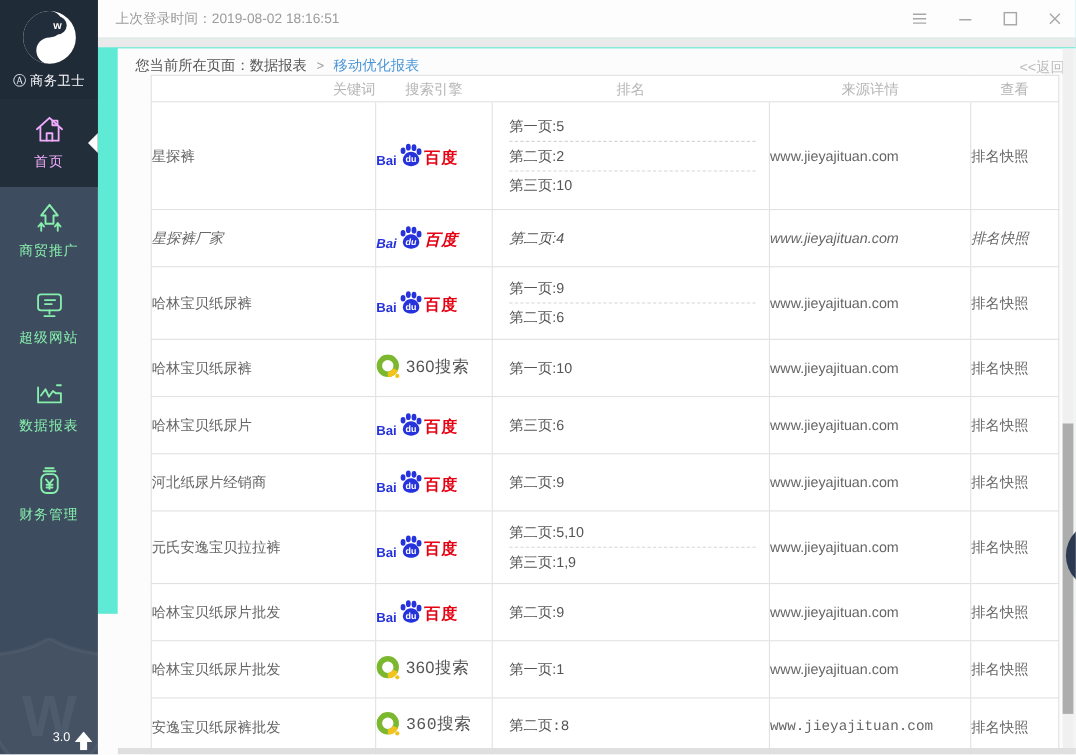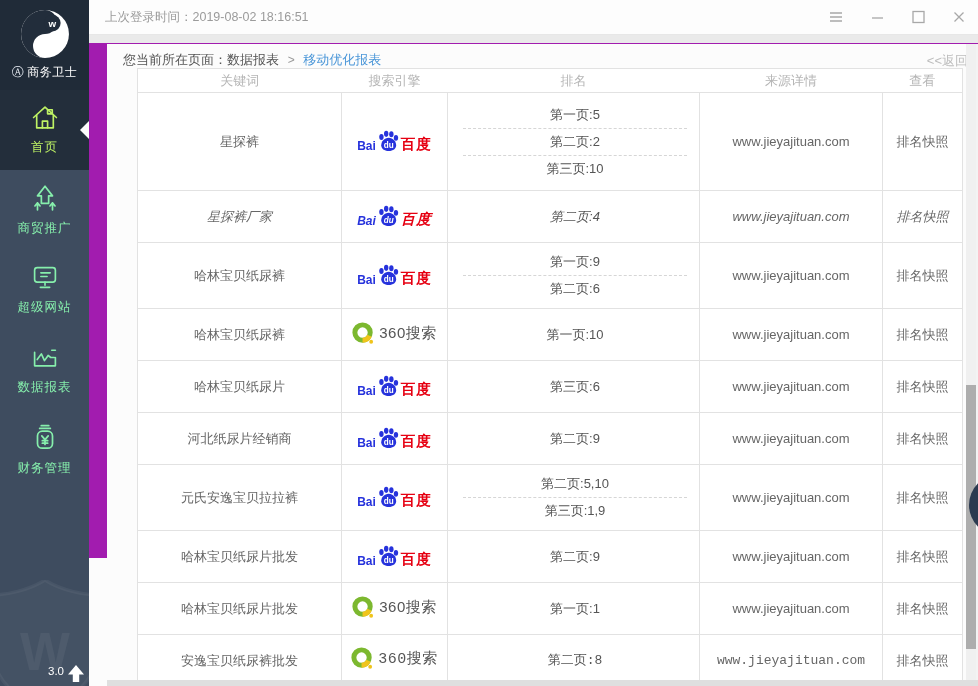--- a/index.html
+++ b/index.html
@@ -7,47 +7,47 @@
   .app{position:relative;width:978px;height:686px;overflow:hidden;background:#fcfcfc;}
 
   
   .sidebar{position:absolute;left:0;top:0;width:89px;height:686px;background:#3e4c5f;overflow:hidden;z-index:10;}
   .logo-area{height:90px;background:#202b38;text-align:center;box-sizing:border-box;padding-top:9px;}
   .logo-circle{display:inline-block;line-height:0;}
   .brand-row{display:flex;align-items:center;justify-content:center;gap:3px;color:#fff;font-size:12px;margin-top:1px;letter-spacing:.5px;}
   .brand-badge{font-size:12px;color:#e8edf4;}
   .menu-item{position:relative;height:80px;display:flex;flex-direction:column;align-items:center;justify-content:center;gap:8px;color:#86efac;cursor:pointer;}
   .menu-item .label{font-size:12.5px;letter-spacing:1px;}
-  .menu-item.active{background:#232e3b;color:#bef264;}
+  .menu-item.active{background:#232e3b;color:#f0abfc;}
   .menu-item.active::after{content:"";position:absolute;right:0;top:50%;margin-top:-9px;width:0;height:0;
     border-top:9px solid transparent;border-bottom:9px solid transparent;border-right:9px solid #fcfcfc;}
   .mi-icon{display:block;line-height:0;}
   .watermark{position:absolute;left:-14px;bottom:-26px;line-height:0;pointer-events:none;}
   .version-row{position:absolute;right:5px;bottom:4px;display:flex;gap:4px;color:#fff;font-size:11.5px;}
   .up-arrow{display:block;line-height:0;cursor:pointer;}
 
   
-  .main{position:absolute;left:89px;top:0;width:889px;height:558px;background:#a21caf;}
+  .main{position:absolute;left:89px;top:0;width:889px;height:558px;background:#5eead4;}
   .topbar{height:35px;border-bottom:1px solid #e7e7e7;background:#fdfdfd;display:flex;align-items:center;justify-content:space-between;padding:0 8px 0 16px;box-sizing:border-box;}
   .login-text{color:#9b9b9b;font-size:12.5px;}
   .win-controls{display:flex;align-items:center;gap:26px;padding-right:4px;}
   .win-btn{display:flex;cursor:pointer;line-height:0;}
   .gray-band{height:8px;background:#eaeaea;}
 
   .content{position:absolute;left:18px;top:44px;width:889px;height:642px;background:#fcfcfc;overflow:hidden;}
   .breadcrumb{position:absolute;left:16px;top:7px;font-size:13px;color:#555;}
   .crumb-sep{color:#999;margin:0 5px;font-size:12px;}
   .crumb-link{color:#4a96d8;cursor:pointer;text-decoration:none;}
   .back-link{position:absolute;right:28px;top:8px;color:#bcbcbc;font-size:13px;cursor:pointer;}
 
   table.report{position:absolute;left:30px;top:24px;width:825px;border-collapse:collapse;background:#fff;table-layout:fixed;font-size:13px;}
   table.report th{font-weight:normal;color:#b5b5b5;height:23px;border-top:1px solid #e2e2e2;border-bottom:1px solid #e2e2e2;padding:0;}
-  table.report thead th:first-child{border-left:1px solid #e2e2e2;}
+  table.report thead th:first-child{border-left:1px solid #e2e2e2;text-align:right;}
   table.report thead th:last-child{border-right:1px solid #e2e2e2;}
-  table.report td{border:1px solid #e2e2e2;text-align:center;vertical-align:middle;color:#666;padding:0;}
+  table.report td{border:1px solid #e2e2e2;text-align:left;vertical-align:middle;color:#666;padding:0;}
   td.kw{color:#666;}
   td.rank-cell{text-align:left;}
   .rank-line{line-height:26px;margin:0 12px 0 15px;color:#555;}
   .rank-line:not(:last-child){border-bottom:1px dashed #d6d6d6;}
   td.src{color:#8a8a8a;}
   td.view{color:#4a4a4a;cursor:pointer;}
 
   .baidu{display:inline-flex;align-items:flex-end;justify-content:center;gap:1px;}
   .baidu .bai{font-weight:bold;font-size:12px;line-height:1.05;}
   .baidu .cn{font-weight:bold;font-size:14.5px;line-height:1.15;letter-spacing:1px;}

